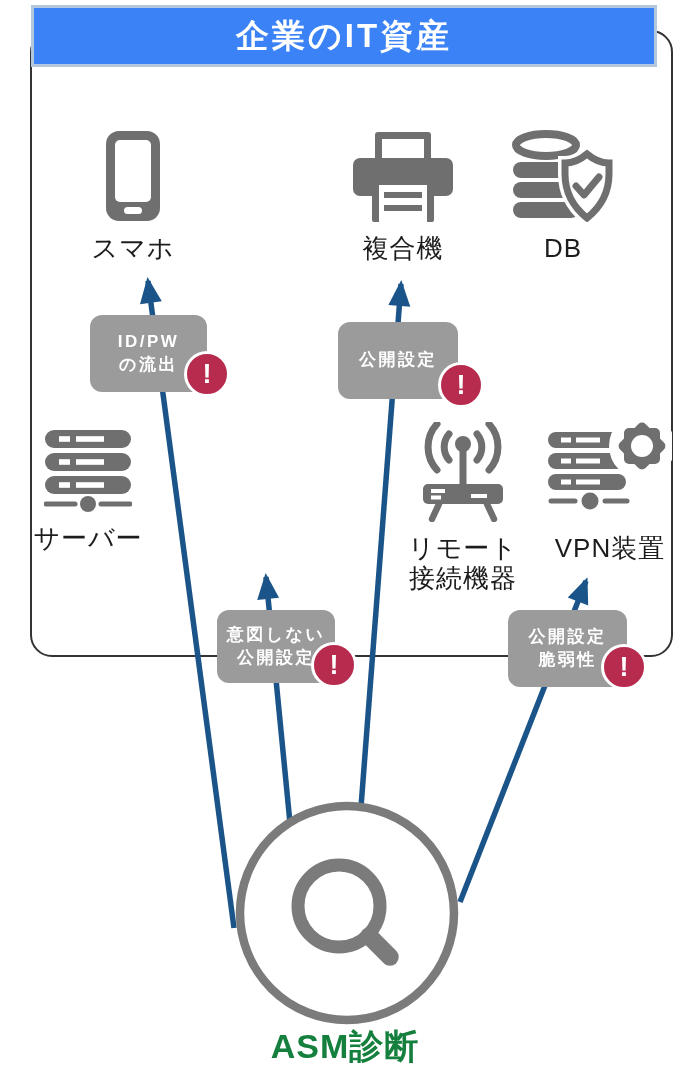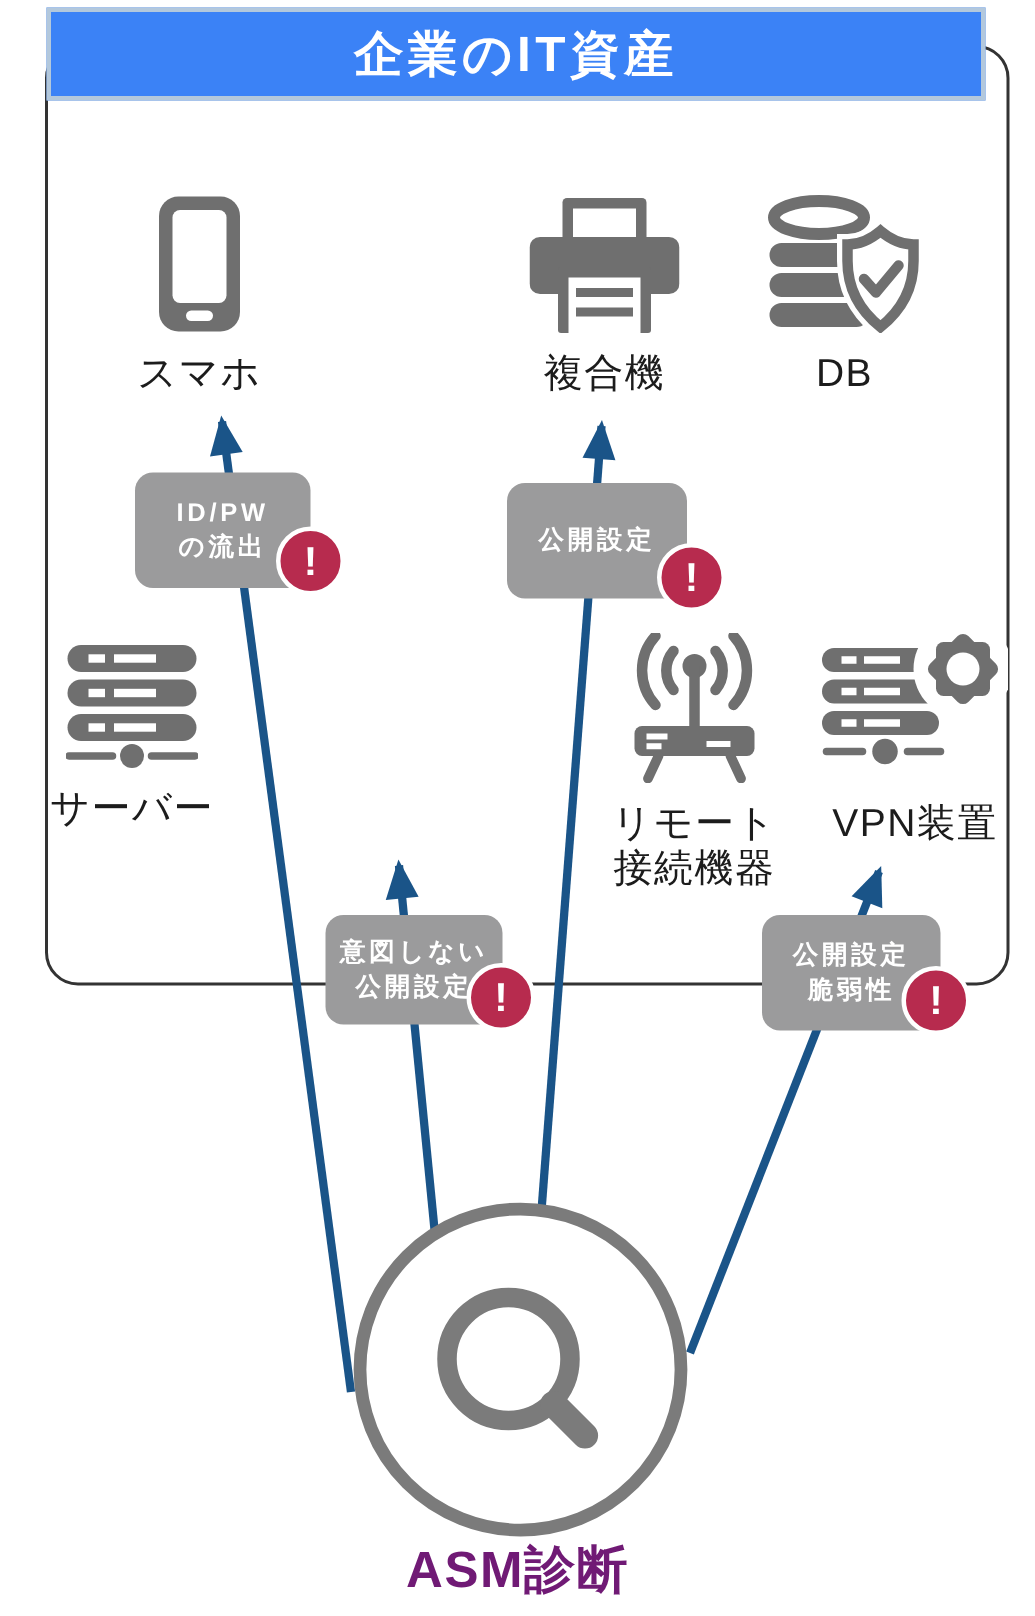--- a/index.html
+++ b/index.html
@@ -27,21 +27,21 @@
   
   .callout{position:absolute;background:#9b9b9c;border-radius:12px;color:#fff;font-weight:bold;
            font-size:17px;letter-spacing:2.5px;line-height:1.32;display:flex;flex-direction:column;
            align-items:center;justify-content:center;text-align:center;z-index:5;}
   .badge{position:absolute;width:40px;height:40px;border-radius:50%;background:#b72b4e;
          border:3px solid #fff;color:#fff;display:flex;align-items:center;justify-content:center;
          font-size:27px;font-weight:900;z-index:6;line-height:1;}
   
   .scope{position:absolute;left:228px;top:794px;z-index:7;}
   .asm{position:absolute;left:145px;top:1024px;width:400px;text-align:center;z-index:8;
-       font-size:34px;font-weight:900;color:#701a75;letter-spacing:1px;}
+       font-size:34px;font-weight:900;color:#15803d;letter-spacing:1px;}
 </style>
 </head>
 <body>
 
 <div class="stage">
 
   <div class="frame"></div>
 
   <div class="titlebar">
     <span>企業のIT資産</span>

